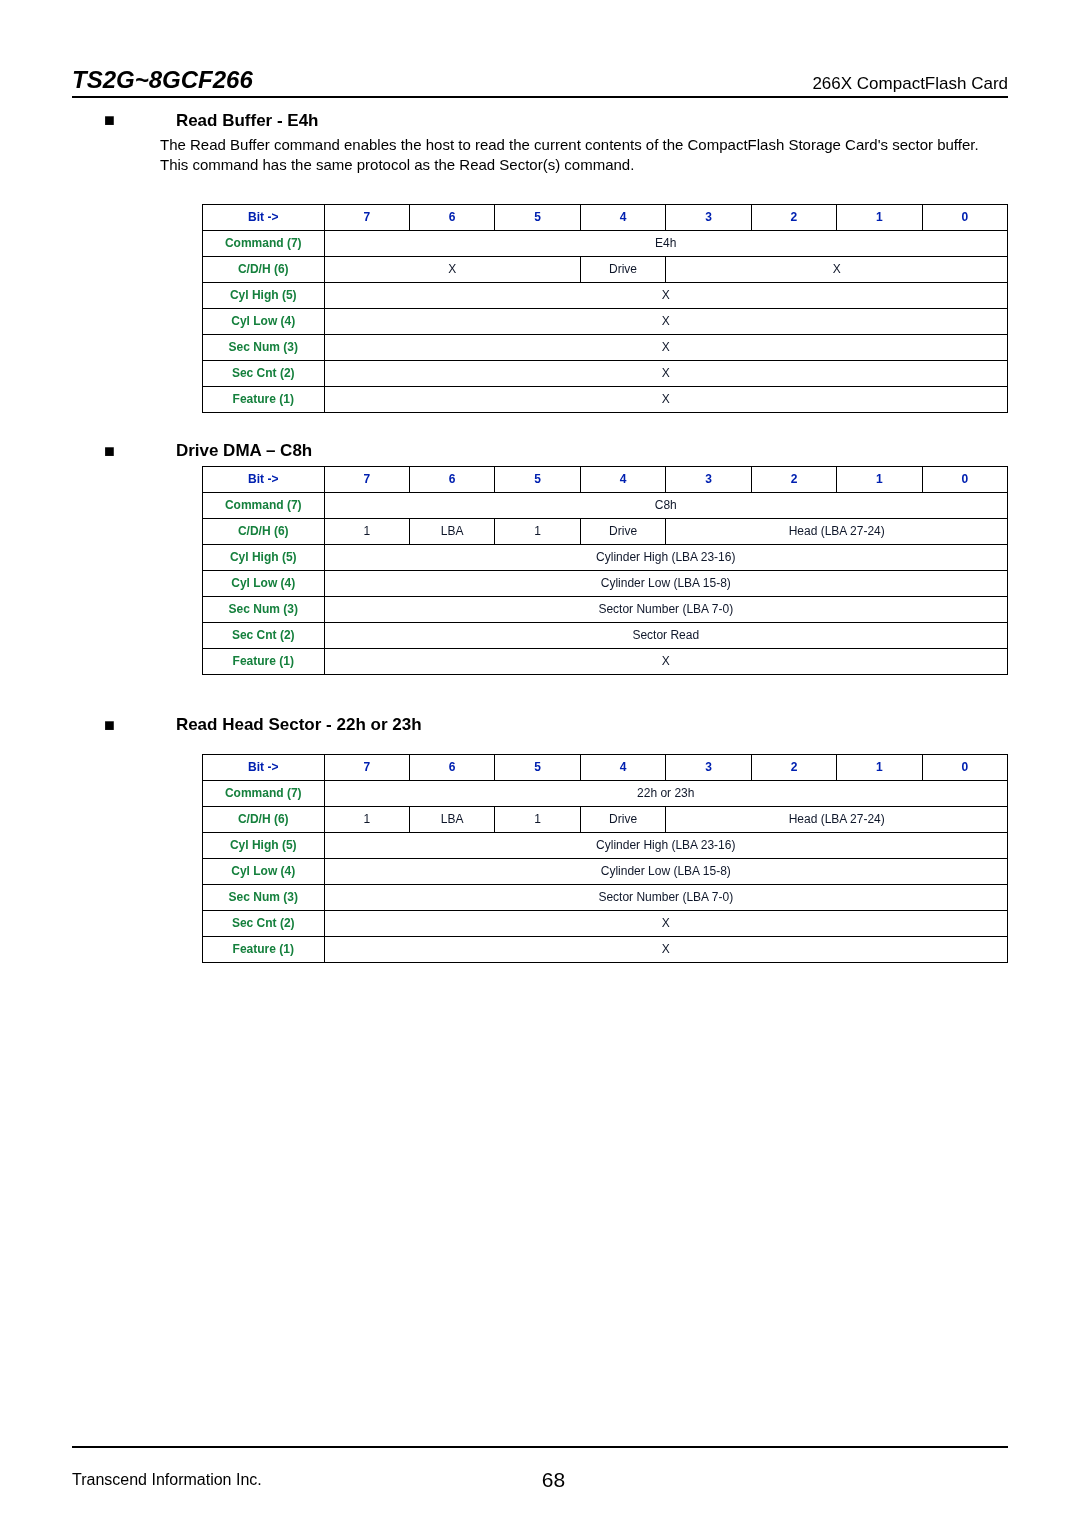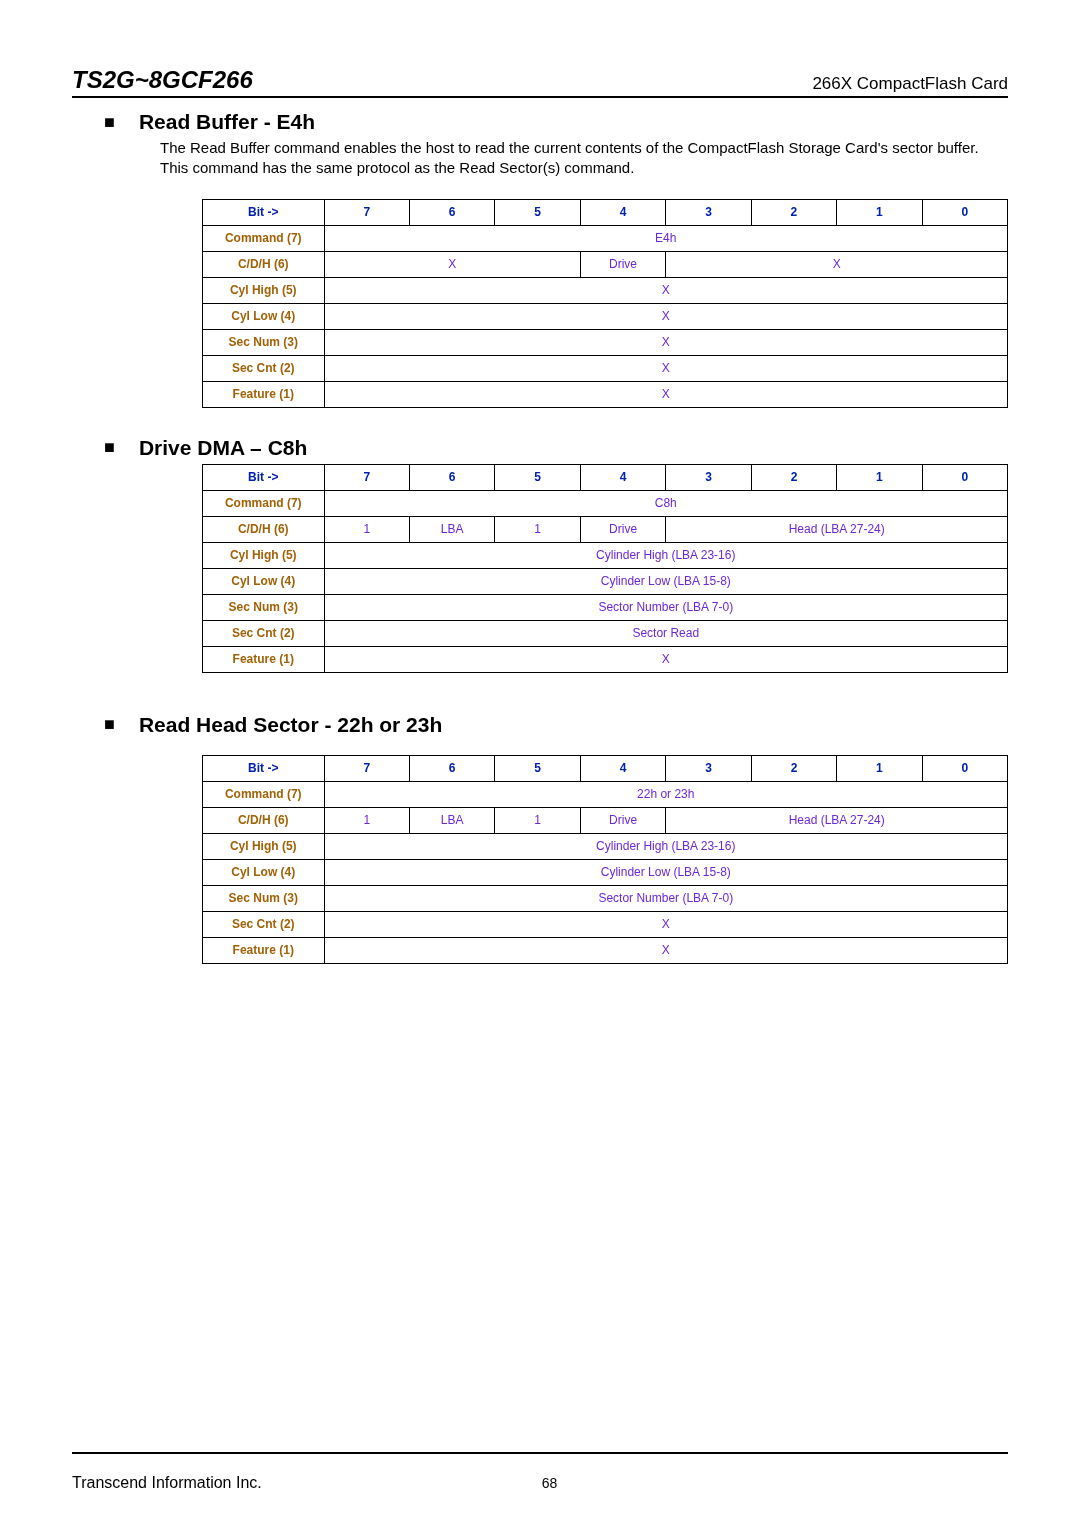--- a/index.html
+++ b/index.html
@@ -44,27 +44,28 @@
       display: flex;
       align-items: center;
       margin-bottom: 4px;
       margin-left: 32px;
     }
     .bullet {
       font-size: 18px;
       margin-right: 24px;
     }
     .section-title {
-      font-size: 21px;
-      font-weight: bold;
+      font-size: 17px;
+      font-weight: bold;
+      margin-left: 37px;
     }
     .section-text {
       font-size: 15px;
       margin-left: 88px;
-      margin-bottom: 20px;
+      margin-bottom: 28px;
       line-height: 1.35;
     }
     .reg-table {
       border-collapse: collapse;
       margin-left: 130px;
       font-size: 12px;
     }
     .reg-table td, .reg-table th {
       border: 1px solid #000;
       height: 26px;
@@ -75,52 +76,52 @@
     .col-label {
       width: 122px;
       text-align: right;
       padding-right: 8px;
     }
     .col-bit {
       width: 86px;
     }
     .label-cell {
       font-weight: bold;
-      color: #a16207;
+      color: #15803d;
       text-align: right;
       padding-right: 8px;
     }
     .bit-header {
       color: #0020b0;
       font-weight: bold;
       text-align: right;
       padding-right: 8px;
     }
     .bit-number {
       color: #0020b0;
       font-weight: bold;
     }
     .value-cell {
-      color: #6d28d9;
+      color: #0f172a;
     }
     .footer {
       position: absolute;
       bottom: 36px;
       left: 72px;
       right: 72px;
       border-top: 2px solid #000;
       padding-top: 20px;
       display: flex;
       align-items: center;
     }
     .footer-company {
       font-size: 16px;
     }
     .footer-page {
-      font-size: 14px;
+      font-size: 21px;
       margin-left: 280px;
     }
   </style>
 </head>
 <body>
 
 <div class="page-content">
 
   <div class="header-row">
     <div class="product-title">TS2G~8GCF266</div>

